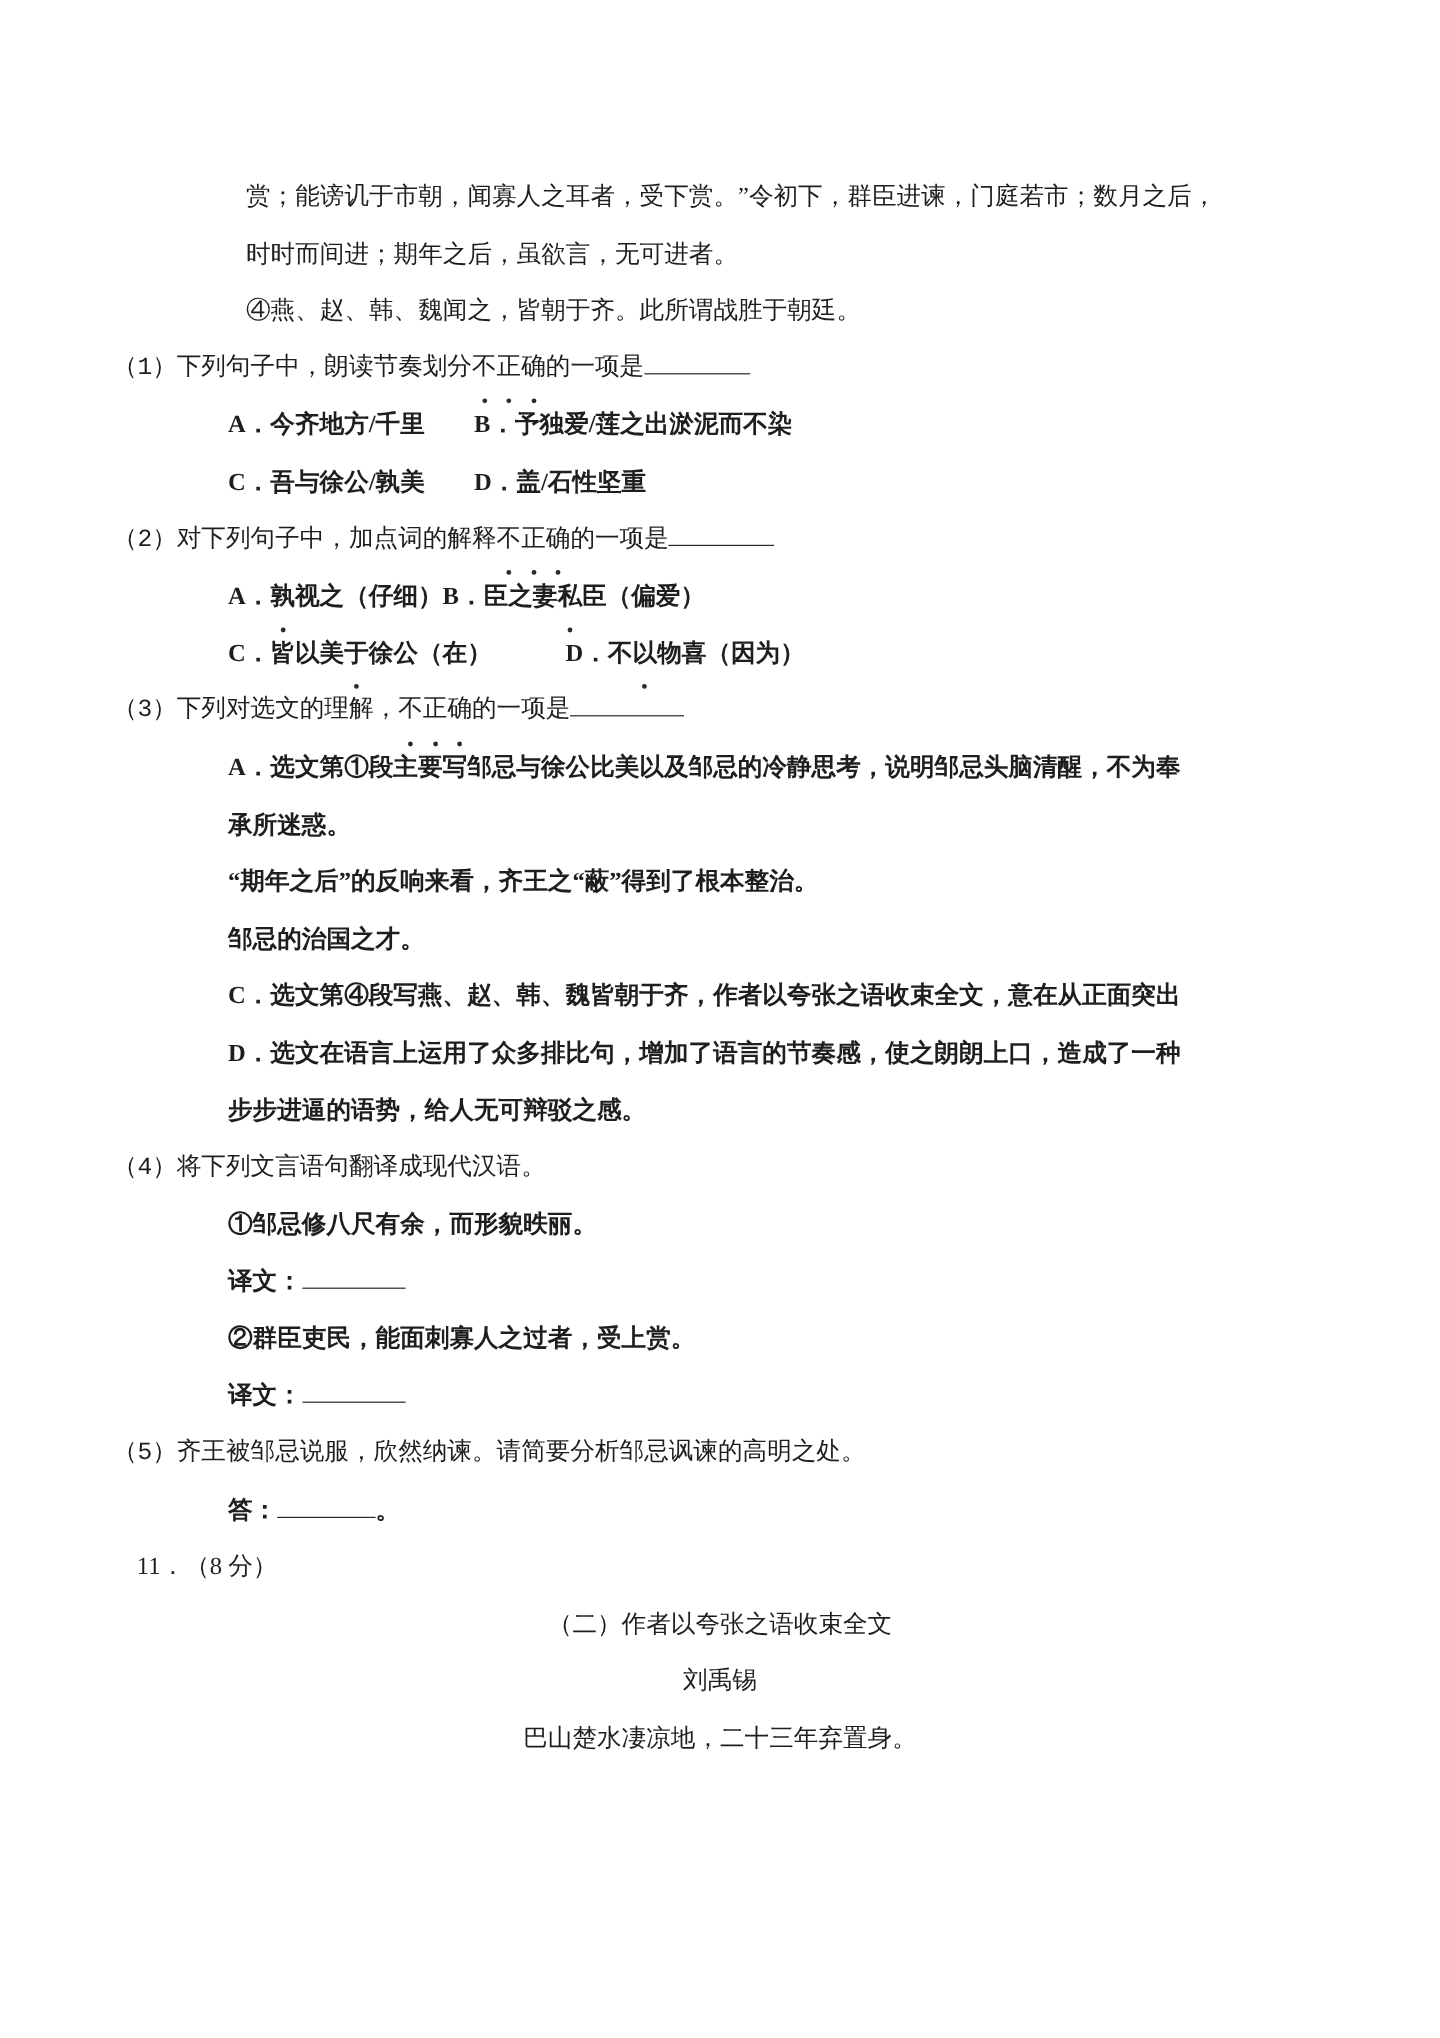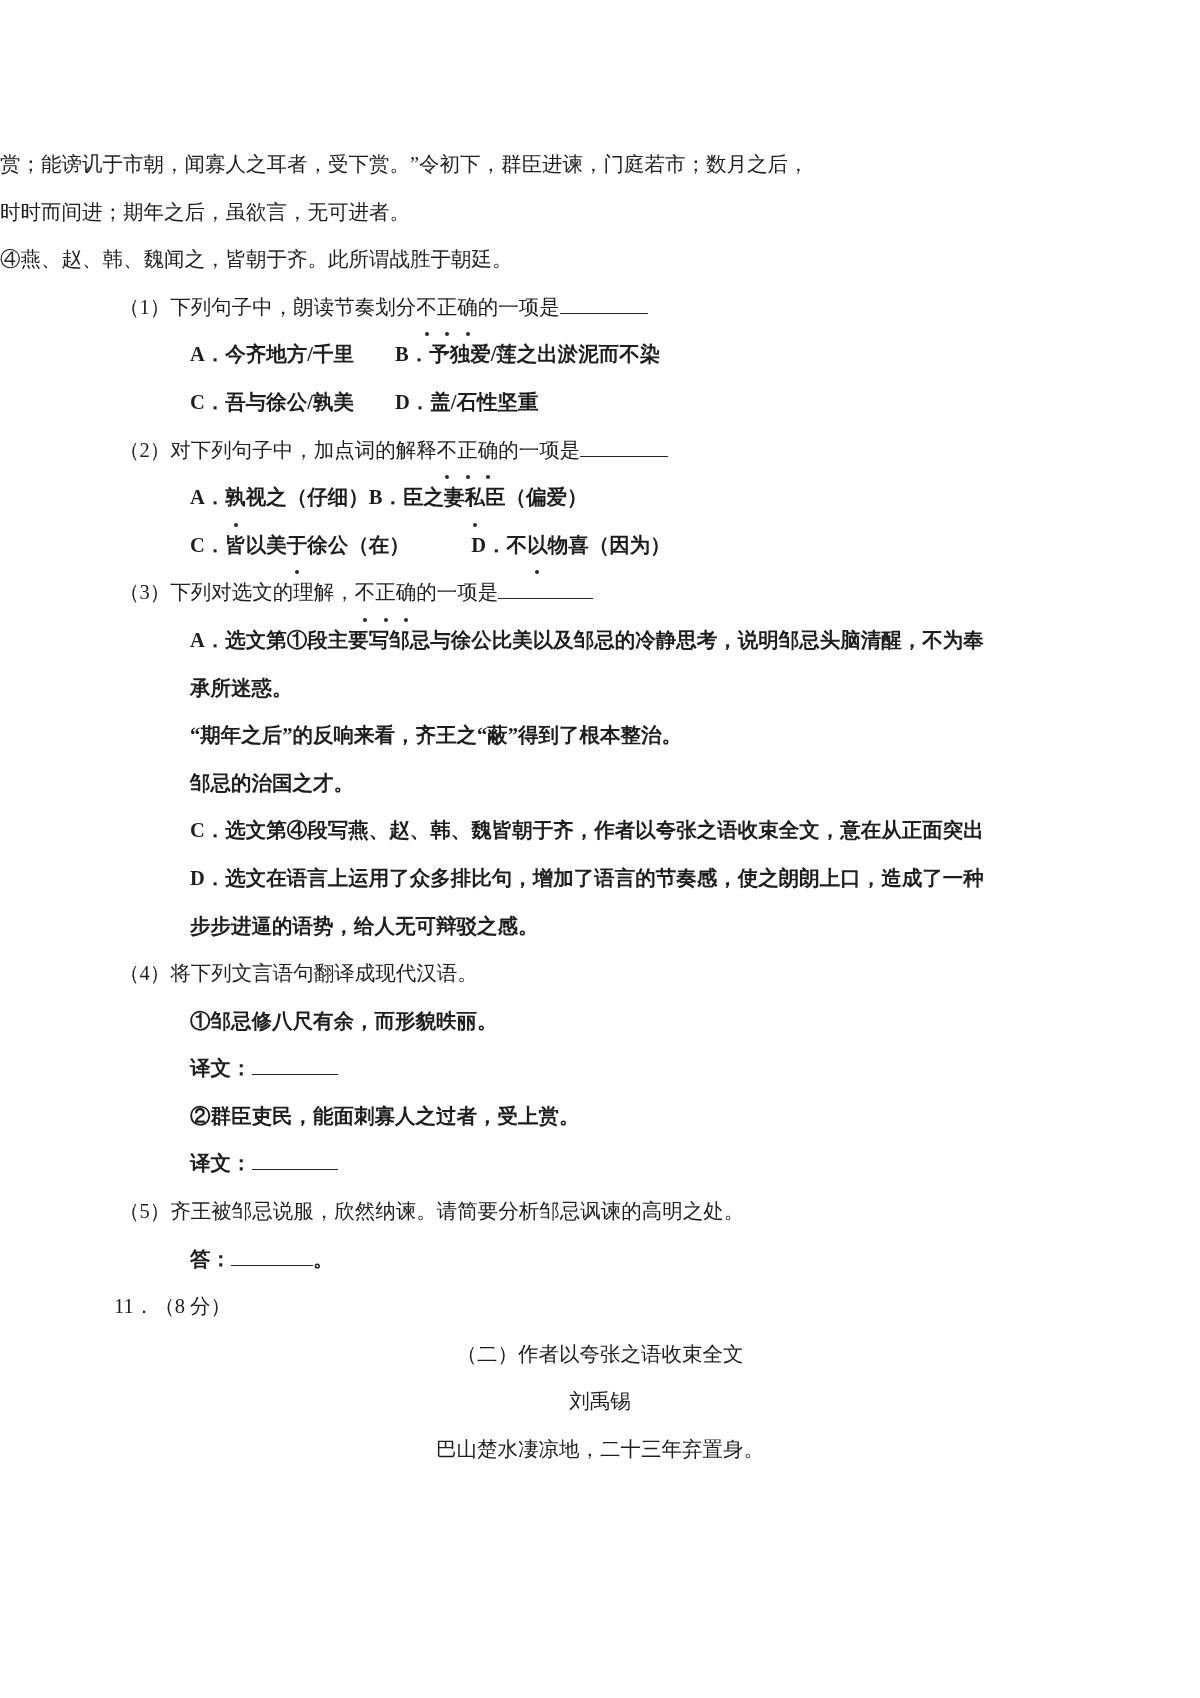--- a/index.html
+++ b/index.html
@@ -18,22 +18,22 @@
     position: absolute;
     top: 141px;
     left: 0;
     width: 1200px;
   }
   .line {
     height: 47.6px;
     line-height: 47.6px;
     white-space: pre;
   }
-  .indent-para     { }
-  .indent-question { padding-left: 119px; }
+  .indent-para     { padding-left: 205px; }
+  .indent-question { padding-left: 94px; font-family: Liberation Mono, monospace; }
   .indent-option   { padding-left: 190px; font-weight: bold; }
   .indent-number   { padding-left: 114px; }
   .align-center    { padding-left: 0; text-align: center; }
   .blank {
     display: inline-block;
     width: 88px;
     height: 4px;
     border-bottom: 1.6px solid #262626;
     vertical-align: baseline;
   }

